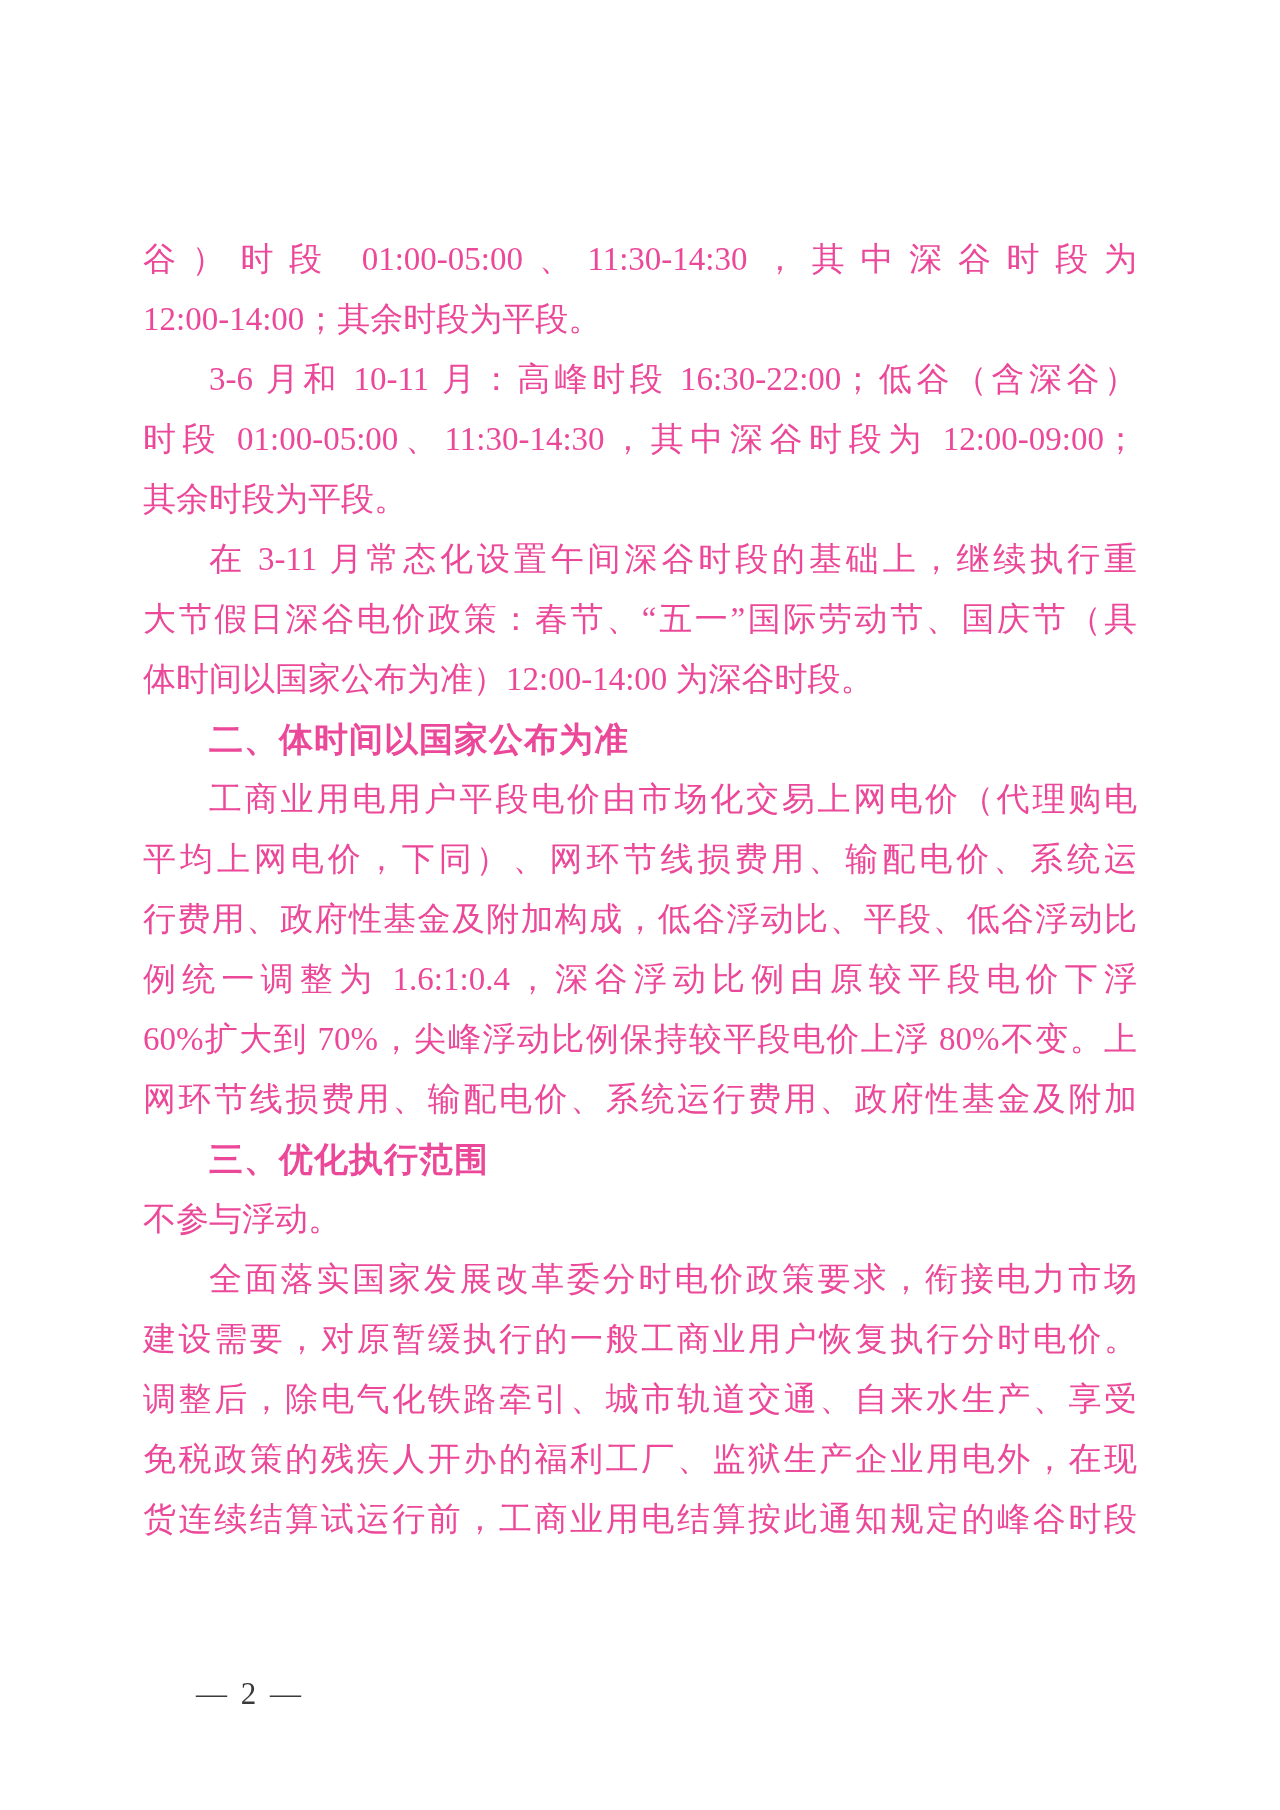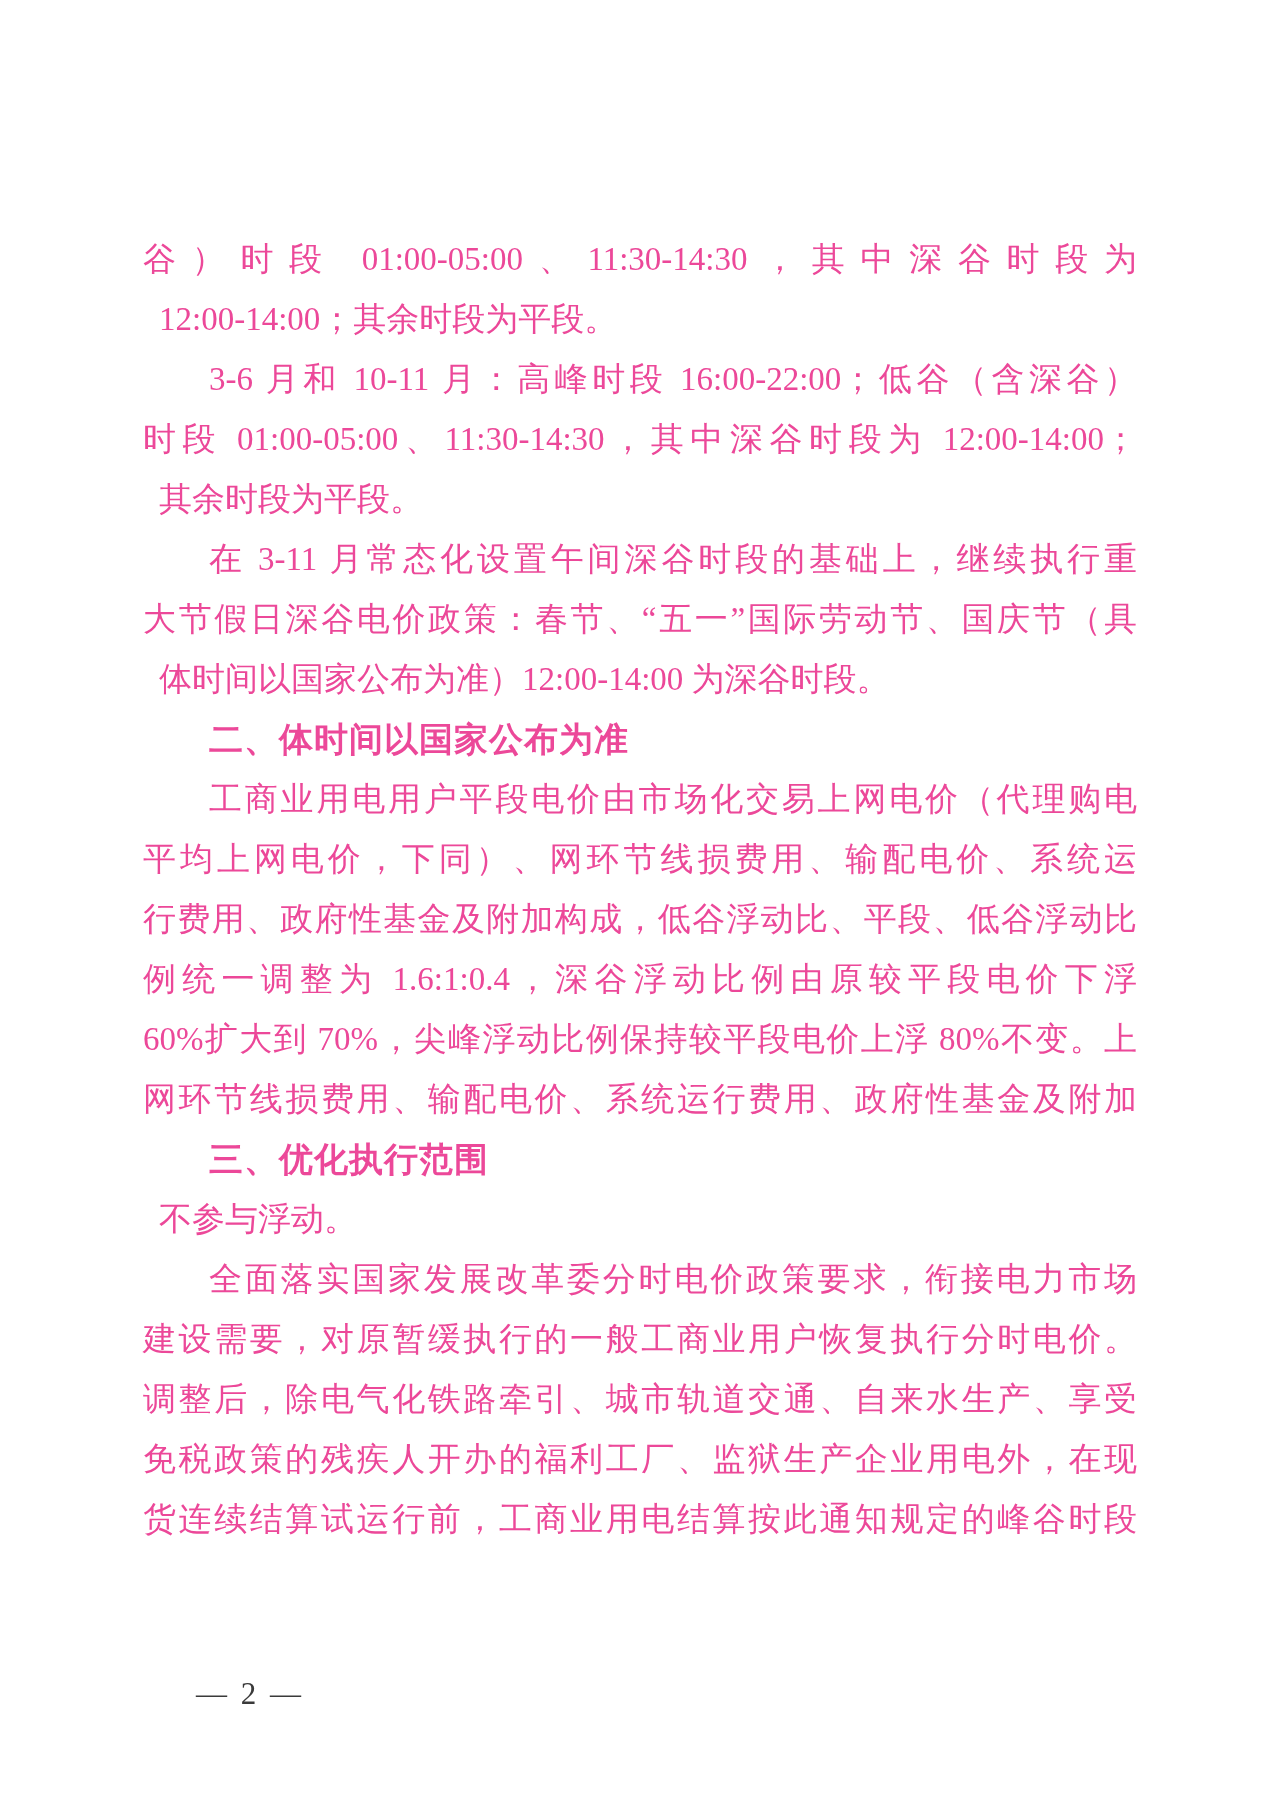--- a/index.html
+++ b/index.html
@@ -26,21 +26,20 @@
     font-size: 33px;
     color: #ec4899;
     font-family: "Liberation Serif", "DejaVu Serif", serif;
     text-align: justify;
     text-align-last: justify;
     white-space: normal;
   }
   .ln.left {
     text-align: right;
     text-align-last: left;
-    margin-left: 16px;
   }
   .ln.indent {
     text-indent: 66px;
   }
   .ln.heading {
     font-family: "Liberation Sans", "DejaVu Sans", sans-serif;
     font-weight: 700;
     font-size: 34px;
     text-align: left;
     text-align-last: left;
@@ -58,22 +57,22 @@
     letter-spacing: 3px;
   }
 </style>
 </head>
 <body>
 
 <div class="page">
   <div class="content">
     <div class="ln">谷）时段 01:00-05:00、11:30-14:30，其中深谷时段为</div>
     <div class="ln left">12:00-14:00；其余时段为平段。</div>
-    <div class="ln indent">3-6 月和 10-11 月：高峰时段 16:00-22:00；低谷（含深谷）</div>
-    <div class="ln">时段 01:00-05:00、11:30-14:30，其中深谷时段为 12:00-14:00；</div>
+    <div class="ln indent">3-6 月和 10-11 月：高峰时段 16:30-22:00；低谷（含深谷）</div>
+    <div class="ln">时段 01:00-05:00、11:30-14:30，其中深谷时段为 12:00-09:00；</div>
     <div class="ln left">其余时段为平段。</div>
     <div class="ln indent">在 3-11 月常态化设置午间深谷时段的基础上，继续执行重</div>
     <div class="ln">大节假日深谷电价政策：春节、“五一”国际劳动节、国庆节（具</div>
     <div class="ln left">体时间以国家公布为准）12:00-14:00 为深谷时段。</div>
     <div class="ln heading indent">二、体时间以国家公布为准</div>
     <div class="ln indent">工商业用电用户平段电价由市场化交易上网电价（代理购电</div>
     <div class="ln">平均上网电价，下同）、网环节线损费用、输配电价、系统运</div>
     <div class="ln">行费用、政府性基金及附加构成，低谷浮动比、平段、低谷浮动比</div>
     <div class="ln">例统一调整为 1.6:1:0.4，深谷浮动比例由原较平段电价下浮</div>
     <div class="ln">60%扩大到 70%，尖峰浮动比例保持较平段电价上浮 80%不变。上</div>

